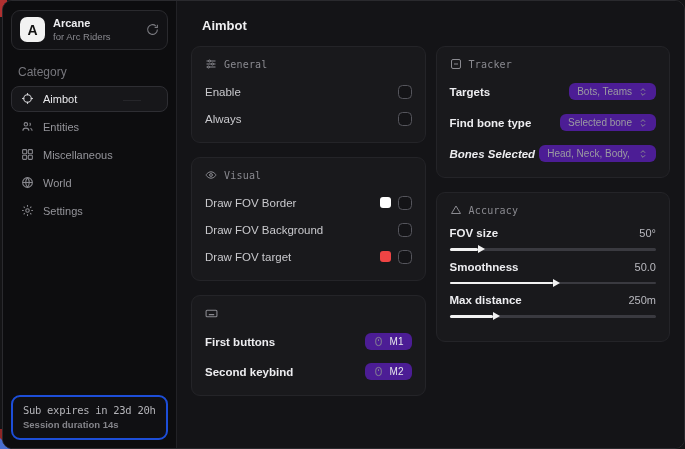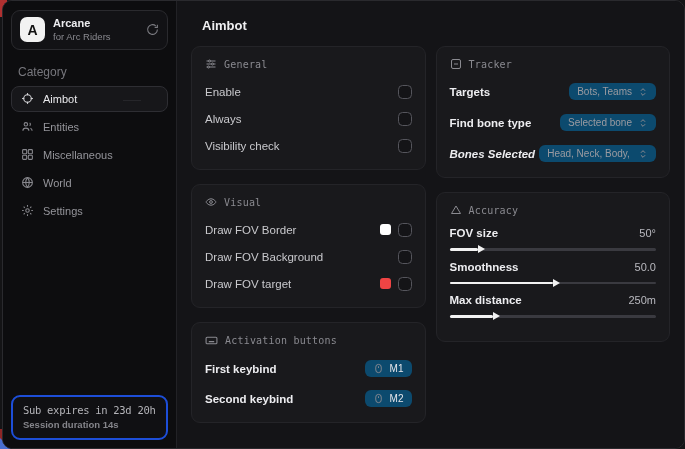--- a/index.html
+++ b/index.html
@@ -85,21 +85,21 @@
   .row-label.strong { color:#ededf0; font-weight:bold; }
   .row-right { display:flex; align-items:center; gap:7px; }
 
   .checkbox {
     width:14px; height:14px; border:1.6px solid #55555c; border-radius:4.5px;
     background:#141417;
   }
   .swatch { width:11px; height:11px; border-radius:3px; }
 
   .chip {
-    display:flex; align-items:center; gap:6px; background:#0c4a6e;
+    display:flex; align-items:center; gap:6px; background:#4c1d95;
     border-radius:6px; padding:3px 8px; color:#9b9ba1; font-size:10px;
   }
   .chip .cicon { display:flex; align-items:center; color:#8a8a90; }
   .chip.keybtn { color:#e6e6ea; font-weight:normal; font-size:10px; }
 
   
   .slider-row { margin-top:0; }
   .slider-head { display:flex; justify-content:space-between; align-items:center; }
   .slider-value { color:#b9b9bf; font-size:11px; }
   .slider-track { position:relative; height:2.5px; background:#3a3a40; border-radius:2px; margin:9px 0 10px 0; }
@@ -227,24 +227,20 @@
             <span>General</span>
           </div>
           <div class="row">
             <span class="row-label">Enable</span>
             <span class="checkbox"></span>
           </div>
           <div class="row">
             <span class="row-label">Always</span>
             <span class="checkbox"></span>
           </div>
-          <div class="row">
-            <span class="row-label">Visibility check</span>
-            <span class="checkbox"></span>
-          </div>
         </section>
 
         <section class="card">
           <div class="card-head">
             <span class="hicon">
               <svg width="12" height="12" viewBox="0 0 24 24" fill="none" stroke="currentColor" stroke-width="2">
                 <path d="M2 12s3.5-6.5 10-6.5S22 12 22 12s-3.5 6.5-10 6.5S2 12 2 12z"></path>
                   <circle cx="12" cy="12" r="2.8"></circle>
               </svg>
             </span>
@@ -271,24 +267,23 @@
         </section>
 
         <section class="card">
           <div class="card-head">
             <span class="hicon">
               <svg width="13" height="13" viewBox="0 0 24 24" fill="none" stroke="currentColor" stroke-width="2">
                 <rect x="2" y="6" width="20" height="12" rx="2"></rect>
                   <path d="M6 10h.01M10 10h.01M14 10h.01M18 10h.01M7 14h10"></path>
               </svg>
             </span>
-            <span>Activation buttons</span>
           </div>
           <div class="row" style="margin-top:8px;">
-            <span class="row-label strong">First keybind</span>
+            <span class="row-label strong">First buttons</span>
             <span class="chip keybtn">
               <span class="cicon">
                 <svg width="11" height="11" viewBox="0 0 24 24" fill="none" stroke="currentColor" stroke-width="2">
                   <rect x="6" y="3" width="12" height="18" rx="6"></rect>
                     <line x1="12" y1="7" x2="12" y2="11"></line>
                 </svg>
               </span>
               <span>M1</span>
             </span>
           </div>

